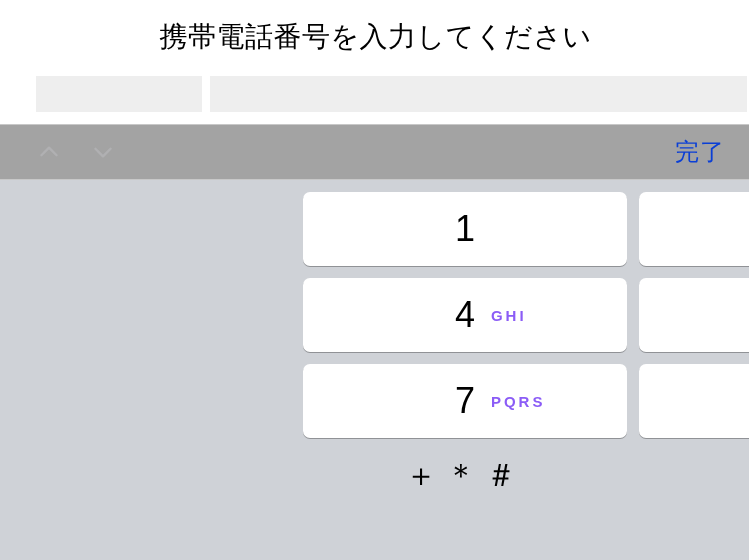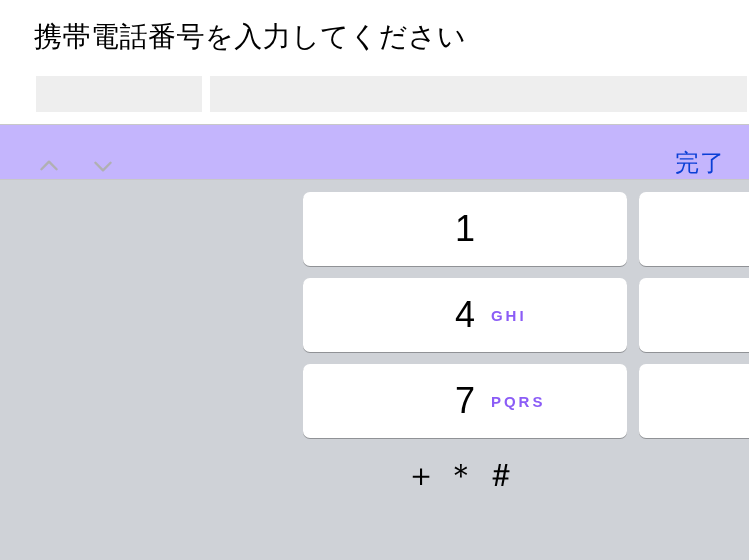--- a/index.html
+++ b/index.html
@@ -4,21 +4,22 @@
   <style>
     * { margin: 0; padding: 0; box-sizing: border-box; }
     body {
       font-family: -apple-system, "Hiragino Sans", sans-serif;
       width: 749px;
       height: 560px;
       overflow: hidden;
       background: #ffffff;
     }
     .page-header {
-      padding: 18px 22px 20px 34px;
+      padding: 18px 22px 20px 24px;
+      text-align: center;
     }
     .page-title {
       font-size: 28px;
       font-weight: 400;
       color: #000;
       letter-spacing: 0.5px;
     }
     .input-row {
       display: flex;
       gap: 8px;
@@ -31,24 +32,24 @@
       border: none;
     }
     .input-large {
       flex: 1;
       height: 36px;
       background: #eeeeee;
       border: none;
     }
     .keyboard-toolbar {
       display: flex;
-      align-items: flex-end;
+      align-items: center;
       justify-content: space-between;
       height: 56px;
-      background: #c4b5fd;
+      background: #a3a3a3;
       border-top: 1px solid #c8c8c8;
       border-bottom: 1px solid #c8c8c8;
       padding: 0 24px 0 36px;
       margin-top: 12px;
     }
     .toolbar-left {
       display: flex;
       gap: 28px;
     }
     .chevron {

